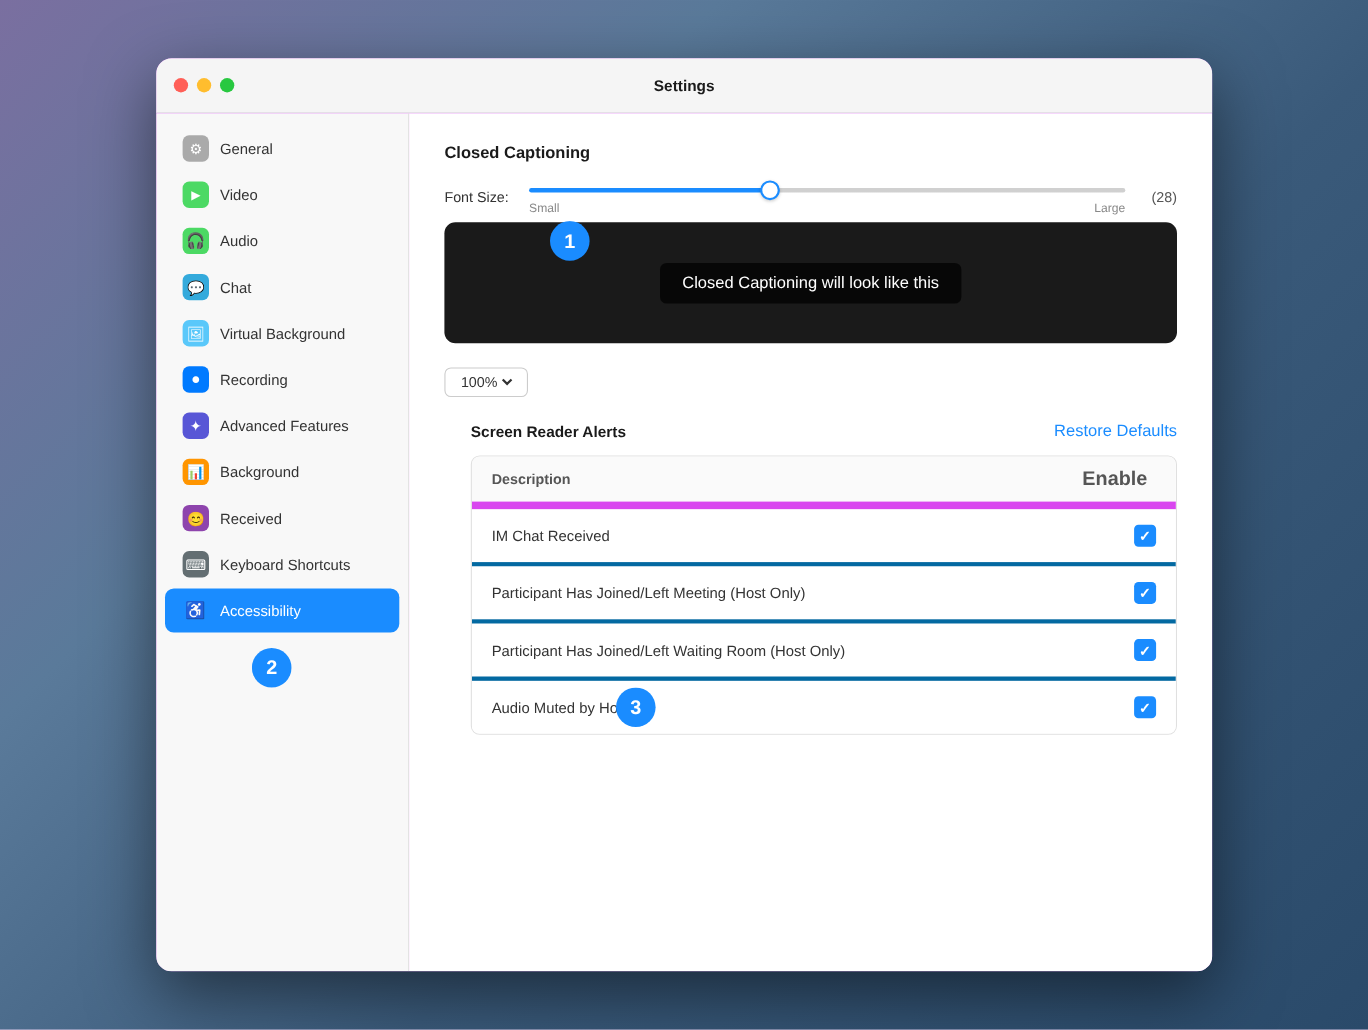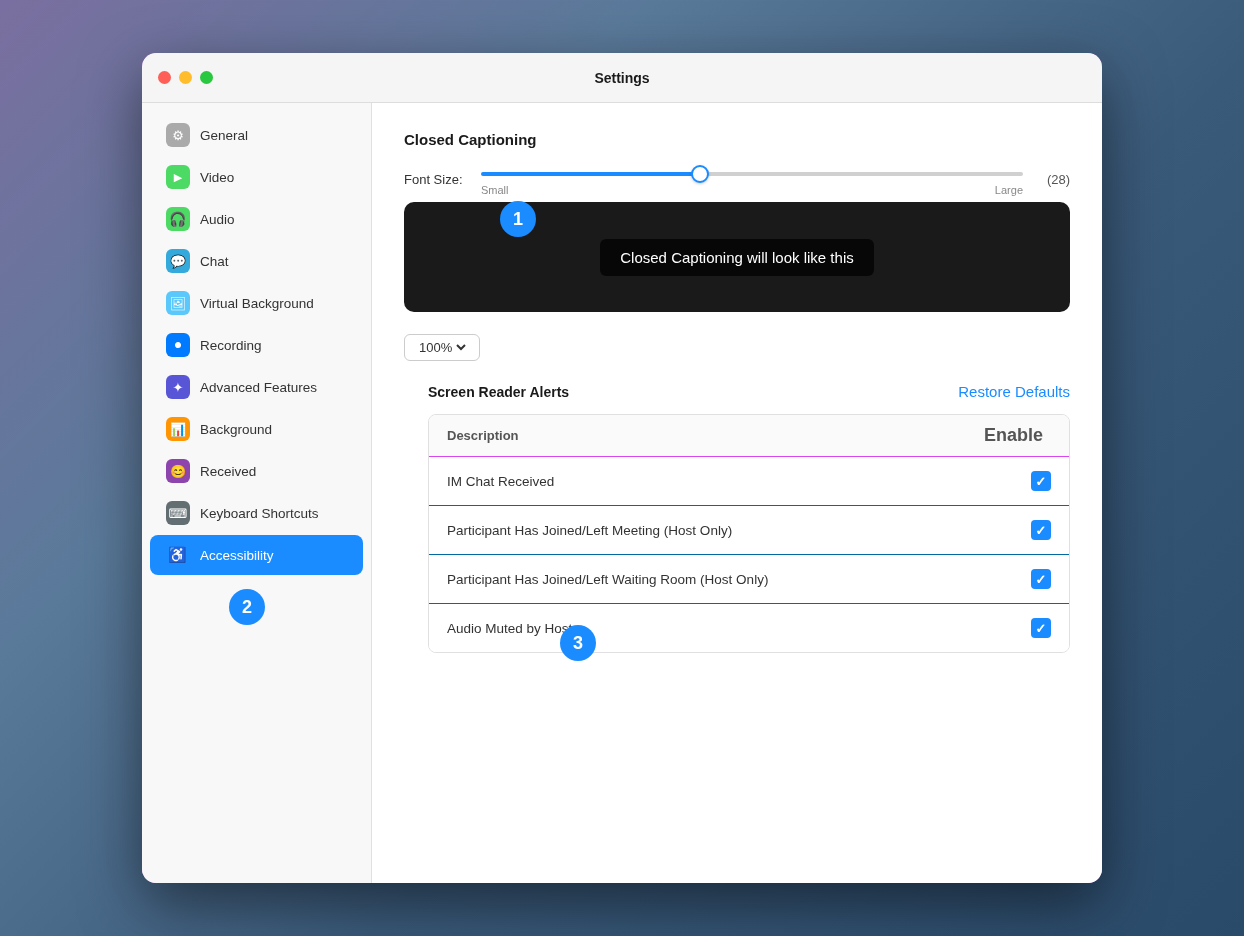--- a/index.html
+++ b/index.html
@@ -271,42 +271,42 @@
       border-radius: 8px;
       overflow: hidden;
     }
 
     .table-header {
       display: flex;
       justify-content: space-between;
       align-items: center;
       padding: 10px 18px;
       background: #fafafa;
-      border-bottom: 1px solid #d946ef;
+      border-bottom: 7px solid #d946ef;
     }
 
     .col-description {
       font-size: 13px;
       font-weight: 600;
       color: #555;
     }
 
     .col-enable {
       font-size: 18px;
       font-weight: 600;
       color: #555;
       margin-right: 8px;
     }
 
     .table-row {
       display: flex;
       justify-content: space-between;
       align-items: center;
       padding: 14px 18px;
-      border-bottom: 1px solid #0369a1;
+      border-bottom: 4px solid #0369a1;
       background: white;
     }
 
     .table-row:last-child {
       border-bottom: none;
     }
 
     .row-label {
       font-size: 13.5px;
       color: #333;

